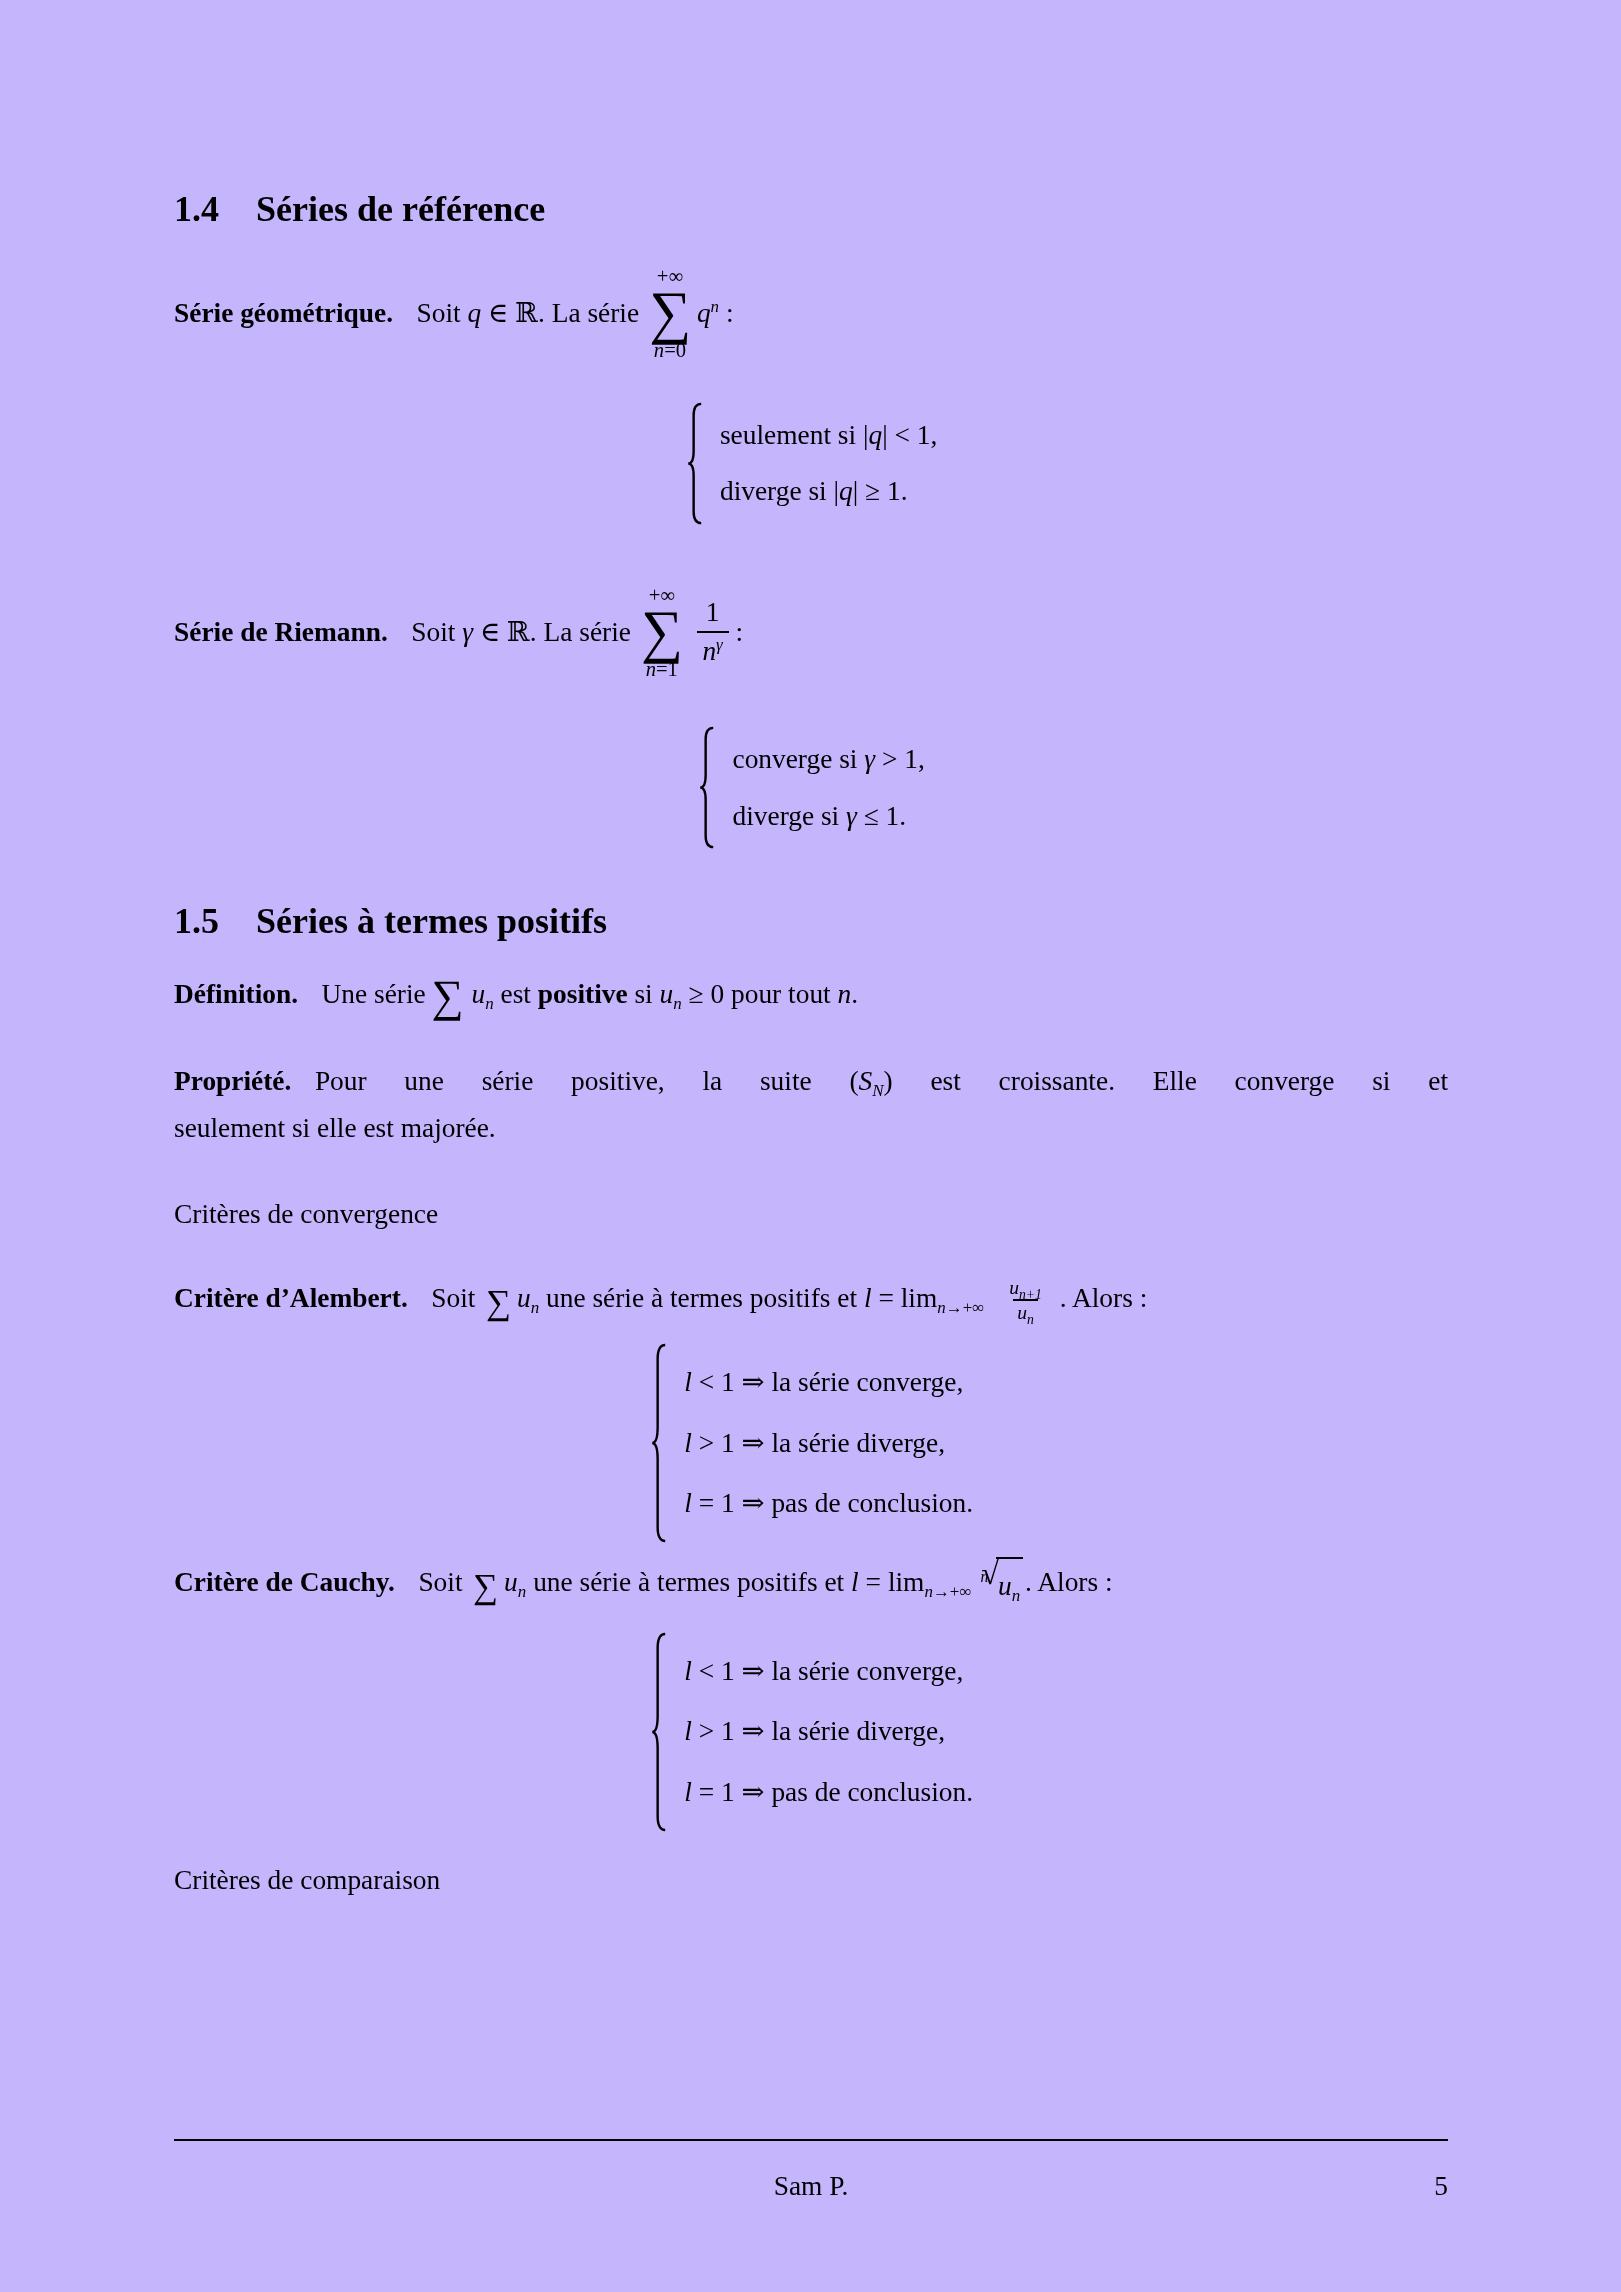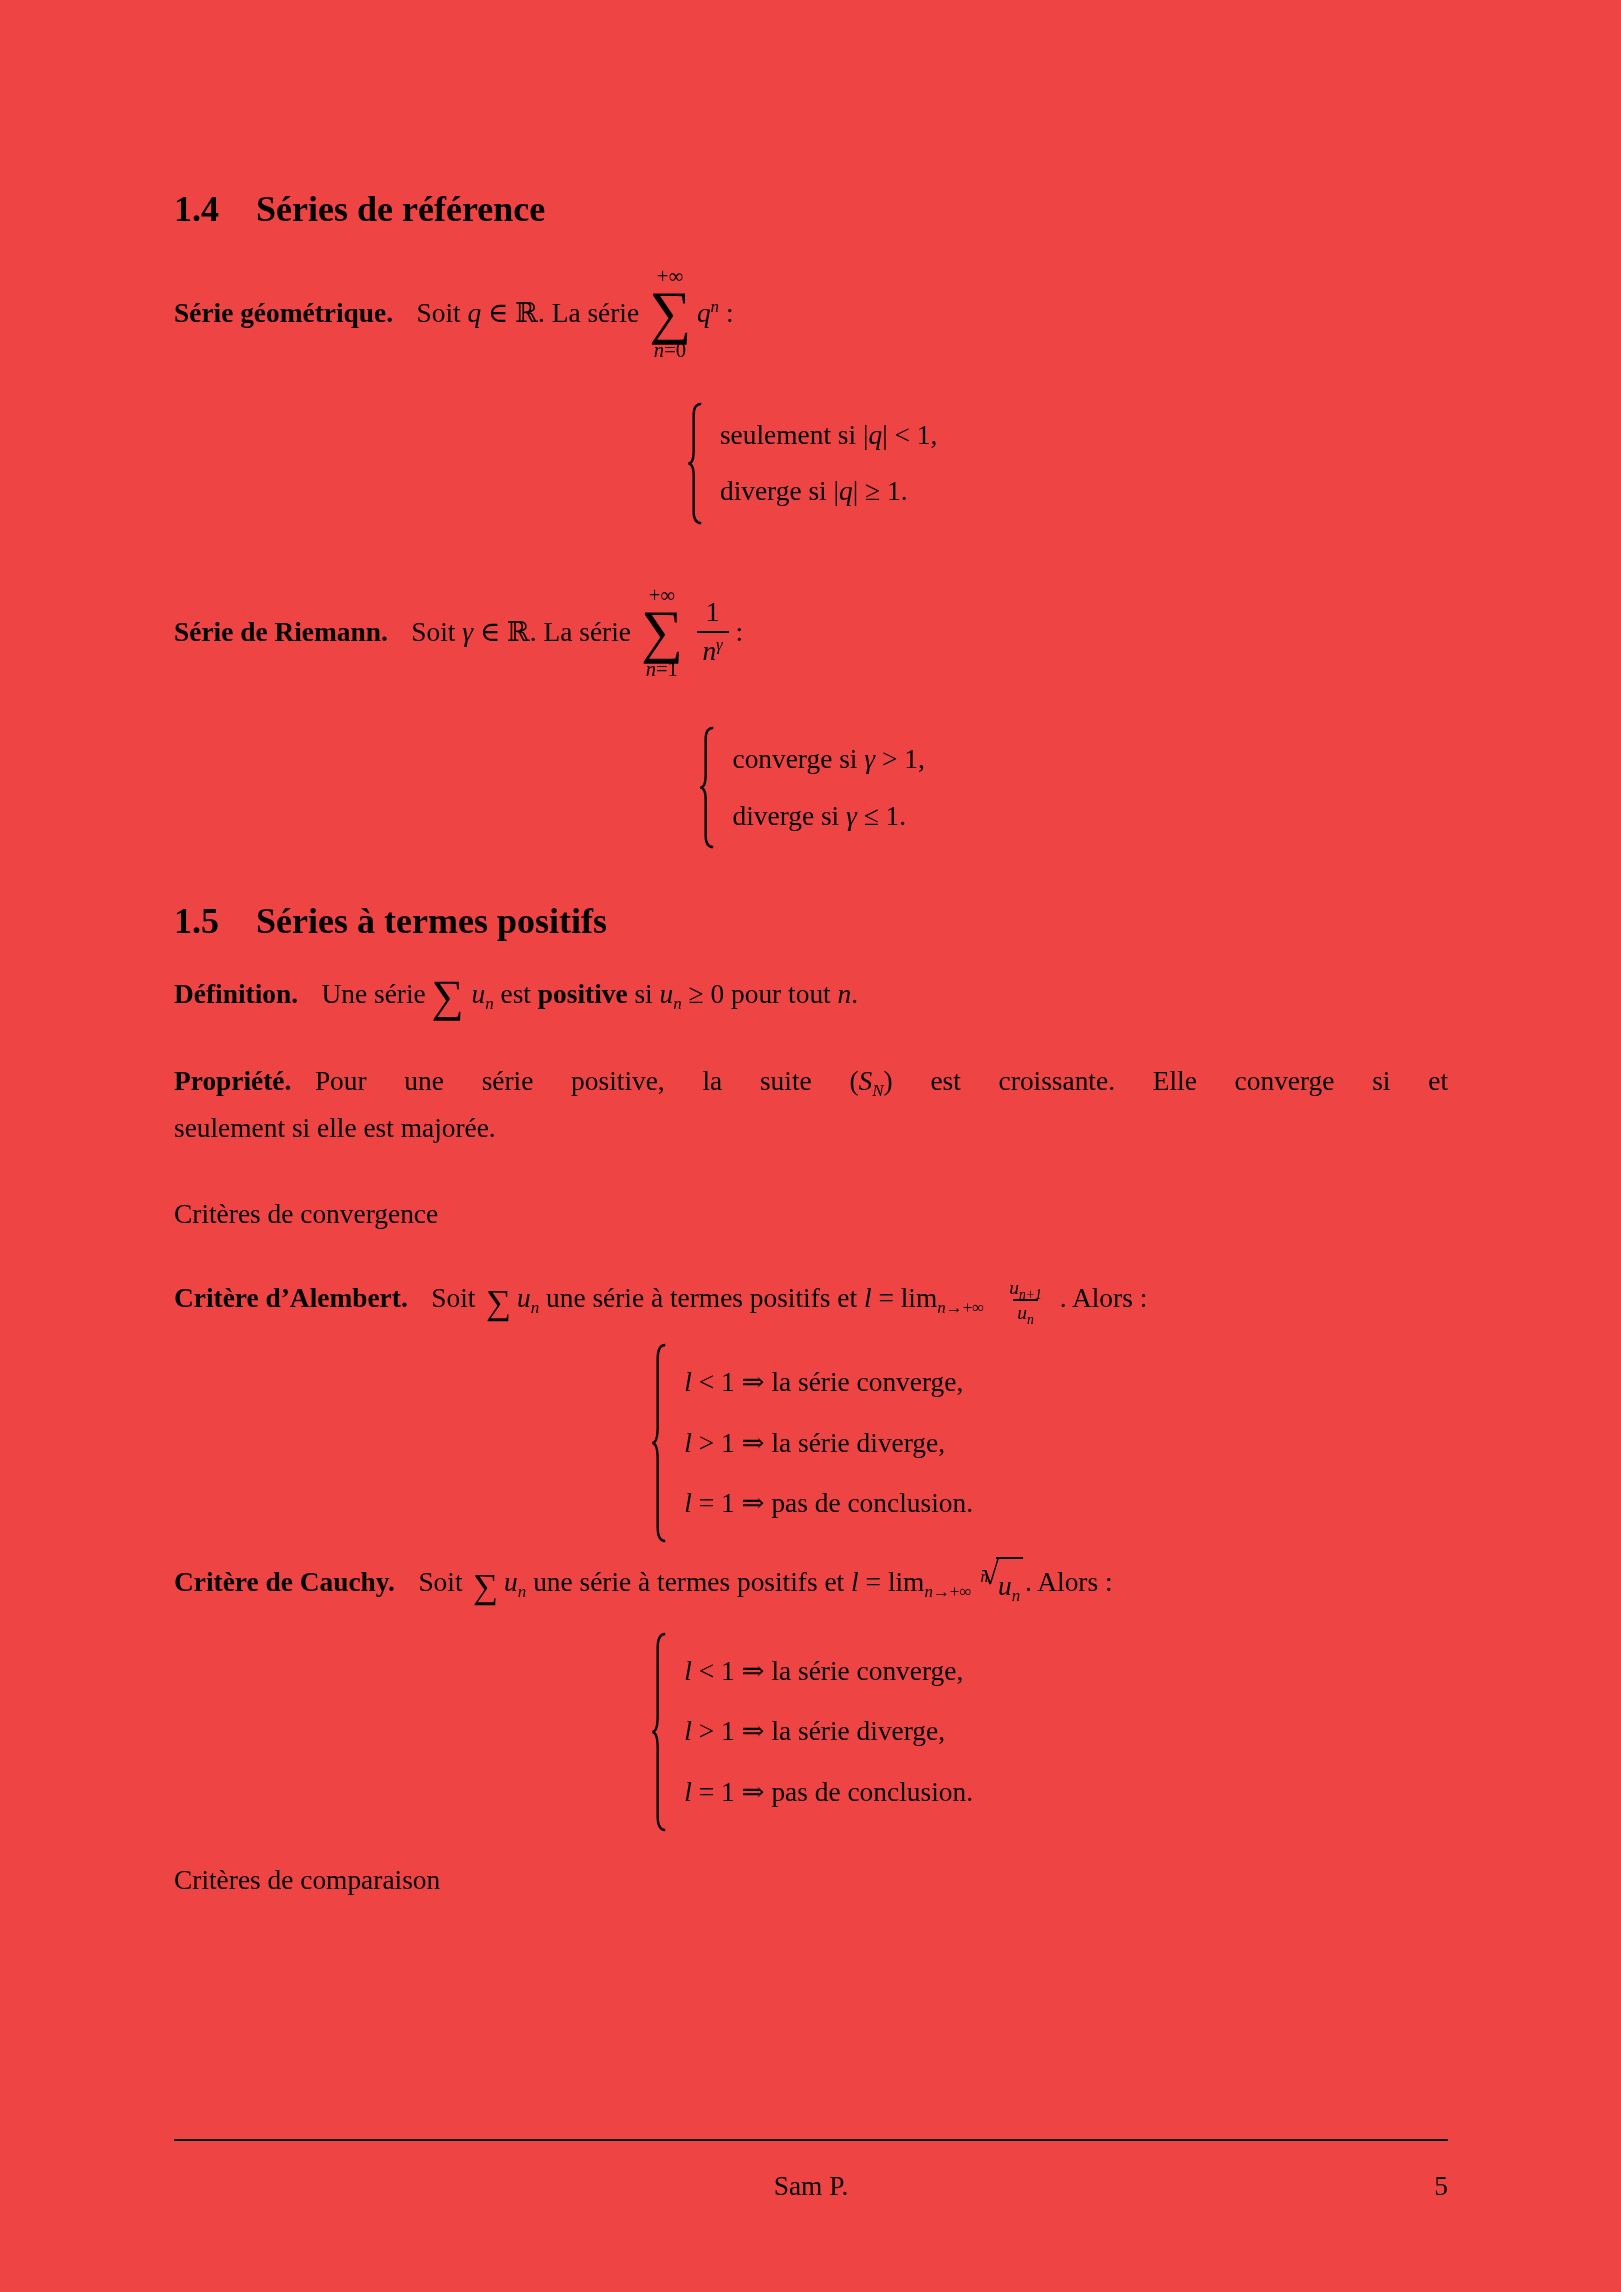--- a/index.html
+++ b/index.html
@@ -1,20 +1,20 @@
 <!DOCTYPE html>
 <html><head>
 <meta charset="utf-8">
 <style>
   * { margin:0; padding:0; box-sizing:border-box; }
   html,body { background:#e8e8e8; }
   .page {
     position:relative;
     width:1621px; height:2293px;
-    background:#ef4444;
+    background:#c4b5fd;
     color:#000;
     font-family:"Liberation Serif","DejaVu Serif","DejaVu Sans",serif;
     font-size:27.4px;
     overflow:hidden;
   }
   .content { padding:188px 173px 0 174px; }
 
   
   .sec-heading { display:flex; align-items:baseline; font-weight:bold; font-size:36px; }
   .sec-heading .sec-num { margin-right:37px; }

